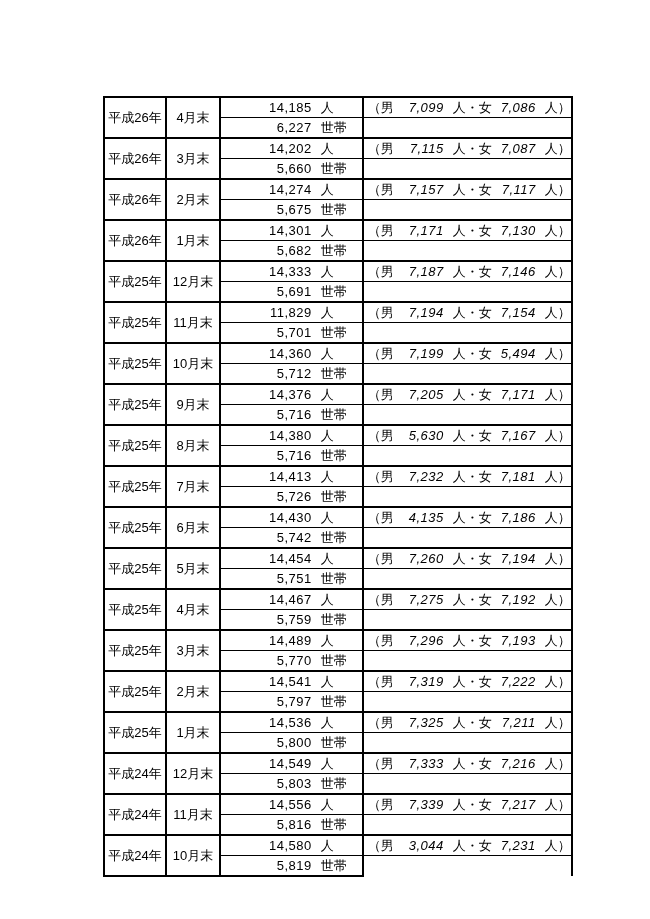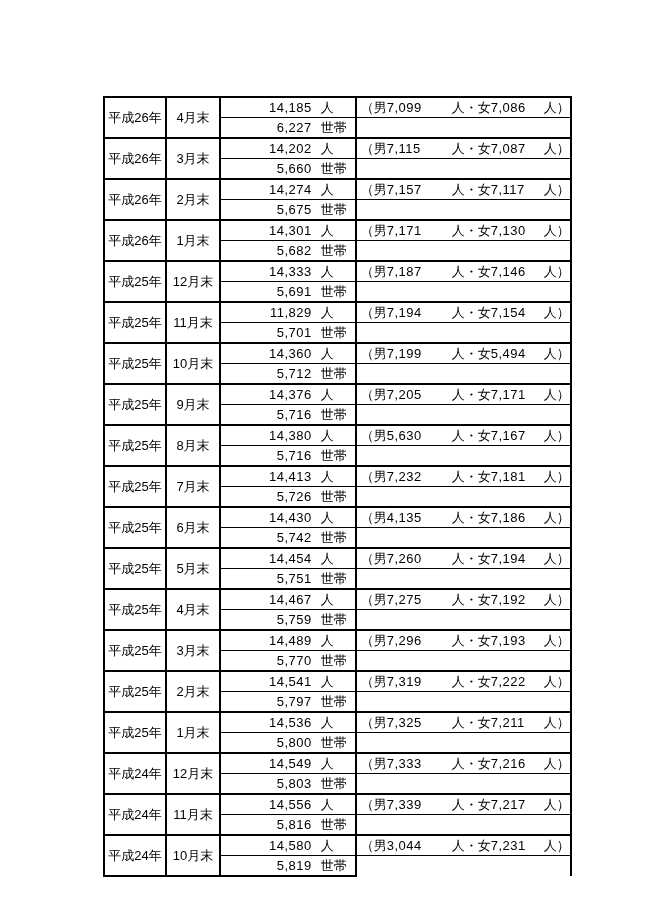--- a/index.html
+++ b/index.html
@@ -30,29 +30,29 @@
     border: 2px solid #000;
     text-align: center;
     vertical-align: middle;
   }
   .c-pop    { border: 2px solid #000; border-bottom: 1px solid #000; }
   .c-detail { border: 2px solid #000; border-bottom: 1px solid #000; }
   .c-hh     { border: 2px solid #000; border-top: 1px solid #000; }
   .c-empty  { border: 2px solid #000; border-top: 1px solid #000; }
   .c-empty.no-bottom { border-bottom: none; }
 
-  .qty { display: flex; align-items: center; padding-right: 1px; margin-left: 48px; }
+  .qty { display: flex; align-items: center; padding-right: 8px; margin-left: 48px; }
   .qty .num { flex: 1; text-align: right; letter-spacing: 0.5px; }
   .qty .unit { width: 33px; margin-left: 9px; text-align: left; }
 
   .detail { display: flex; align-items: center; padding-left: 4px; white-space: nowrap; }
-  .d-num { text-align: left; letter-spacing: 0.5px; }
+  .d-num { text-align: right; letter-spacing: 0.5px; font-style: italic; }
   .d-m { width: 50px; }
   .d-f { width: 44px; }
-  .d-mid { margin-left: 15px; }
+  .d-mid { margin-left: 9px; }
   .d-close { margin-left: 9px; }
 </style>
 </head>
 <body>
 
 <div class="page">
   <table class="pop-table">
     <colgroup>
       <col style="width:62px">
       <col style="width:54px">

